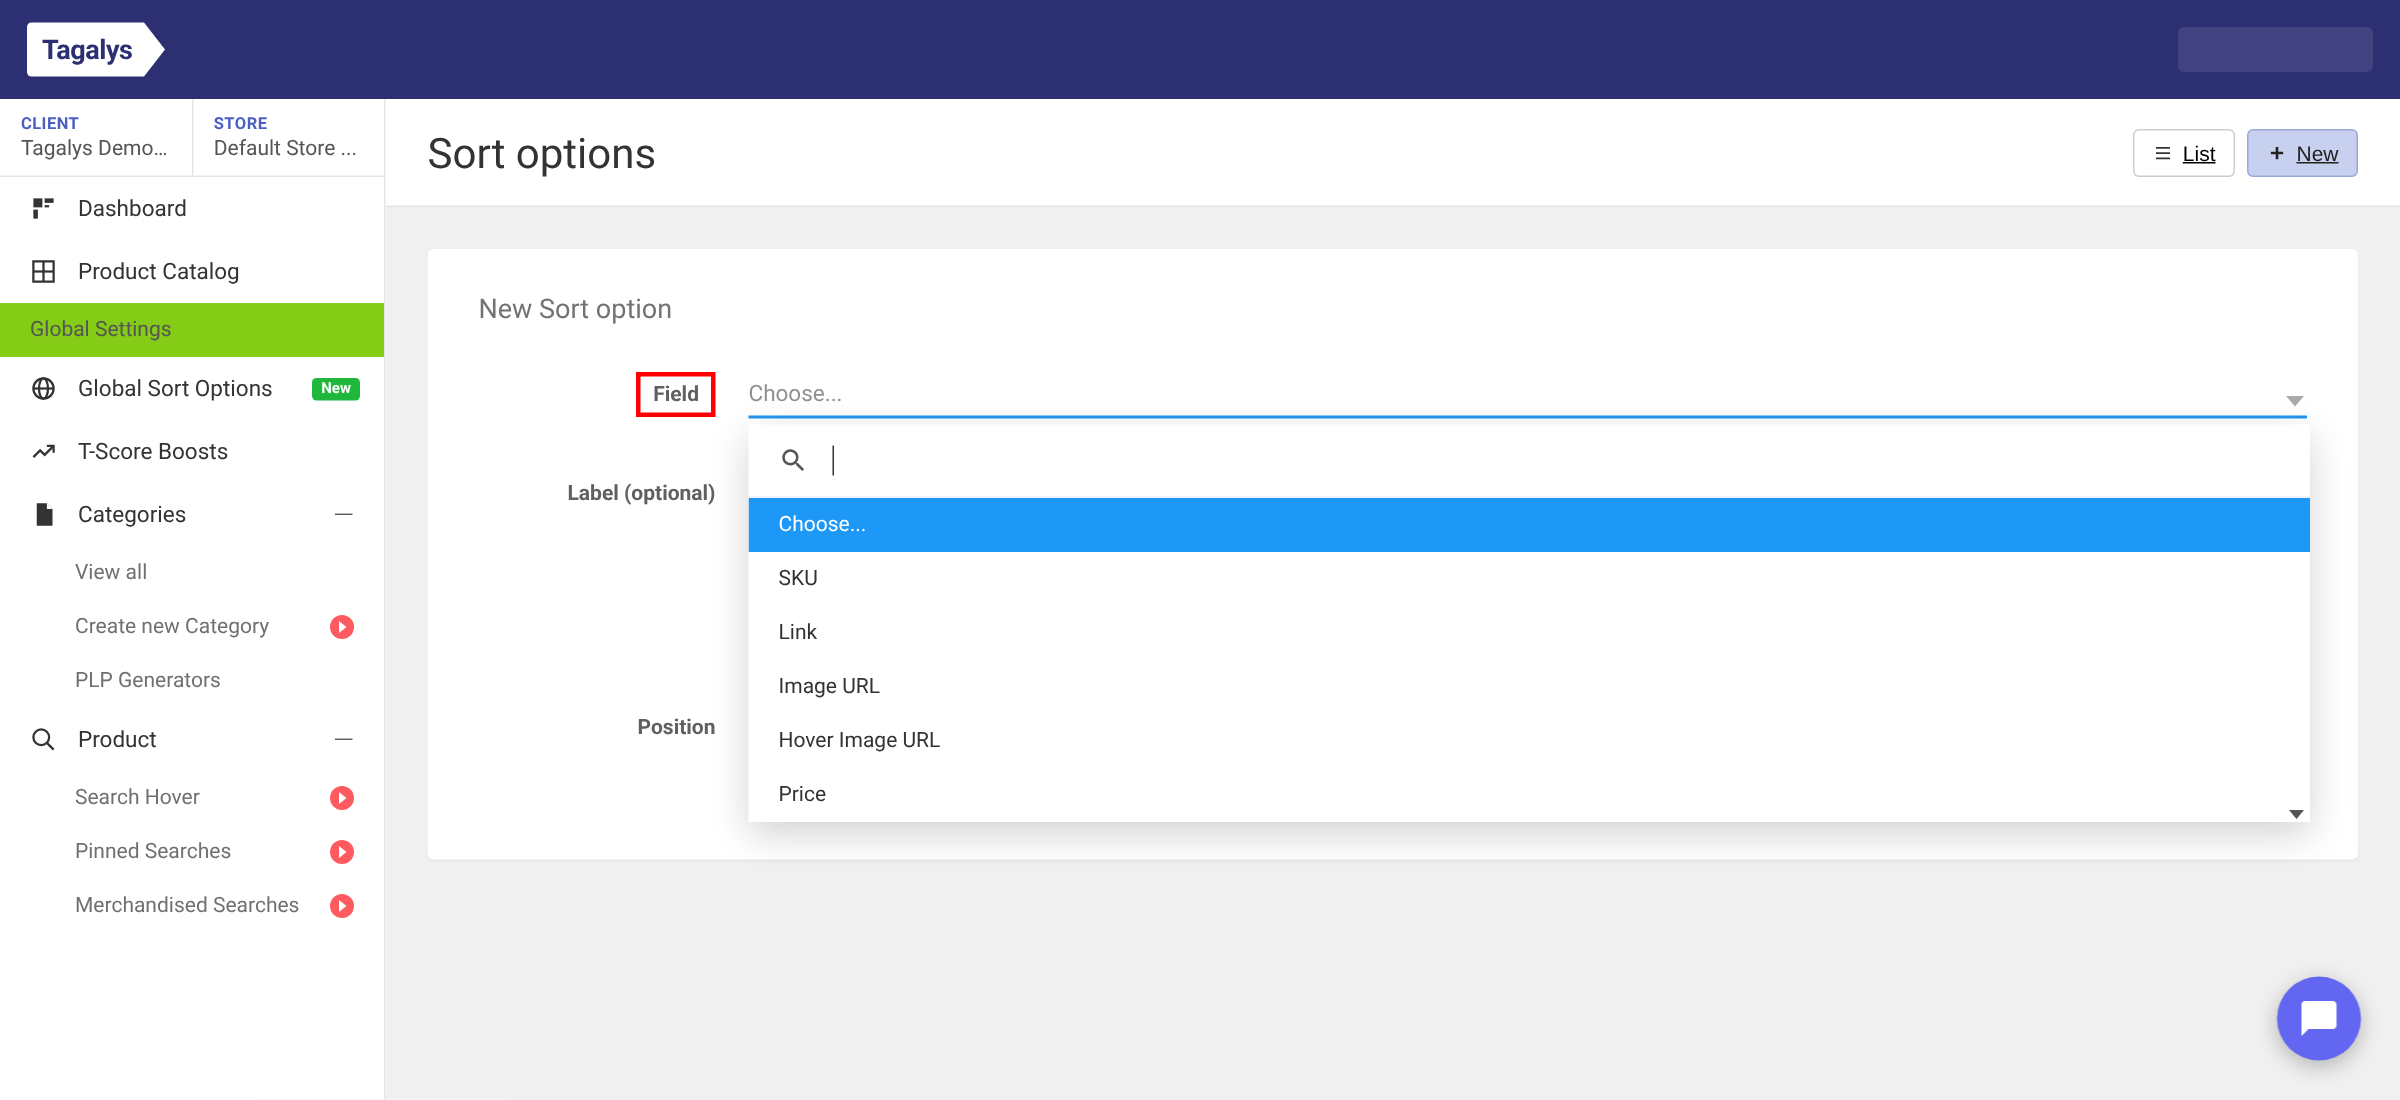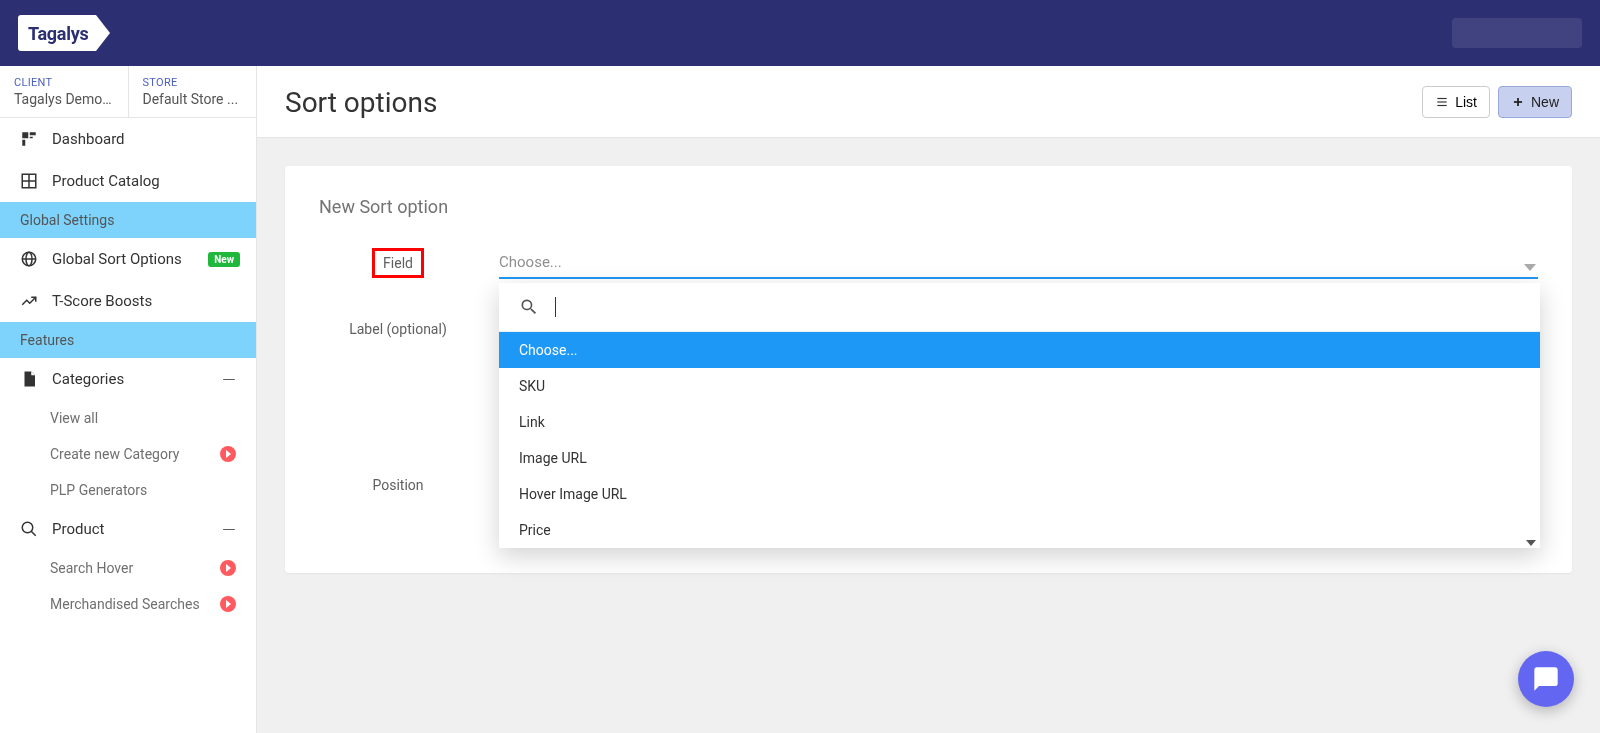--- a/index.html
+++ b/index.html
@@ -8,53 +8,53 @@
 .logo-wrap { background: #fff; height: 36px; display: flex; align-items: center; padding: 0 8px 0 10px; position: relative; border-radius: 3px 0 0 3px; }
 .logo-wrap::after { content: ""; position: absolute; right: -14px; top: 0; width: 0; height: 0; border-top: 18px solid transparent; border-bottom: 18px solid transparent; border-left: 14px solid #fff; }
 .logo-text { font-weight: 700; font-size: 18px; color: #2c2f71; letter-spacing: -0.3px; }
 .topbar-right { margin-left: auto; width: 130px; height: 30px; background: #40437f; border-radius: 4px; }
 
 .layout { display: flex; height: calc(100vh - 66px); }
 .sidebar { width: 257px; border-right: 1px solid #e5e5e5; display: flex; flex-direction: column; overflow: hidden; }
 .sidebar-top { display: flex; border-bottom: 1px solid #e5e5e5; }
 .sidebar-top-cell { flex: 1; padding: 10px 14px; min-width: 0; }
 .sidebar-top-cell:first-child { border-right: 1px solid #e5e5e5; }
-.stc-label { font-size: 11px; color: #4a5fc1; font-weight: 400; letter-spacing: 0.3px; }
+.stc-label { font-size: 11px; color: #4a5fc1; font-weight: 700; letter-spacing: 0.3px; }
 .stc-value { font-size: 14px; color: #555; margin-top: 2px; white-space: nowrap; overflow: hidden; text-overflow: ellipsis; }
 
 .sidebar-scroll { flex: 1; overflow-y: auto; position: relative; }
 .sidebar-scroll::-webkit-scrollbar { width: 14px; }
 .sidebar-scroll::-webkit-scrollbar-track { background: #f5f5f5; }
 .sidebar-scroll::-webkit-scrollbar-thumb { background: #c9c9c9; }
 
 .nav-item { display: flex; align-items: center; padding: 12px 20px; color: #333; cursor: pointer; position: relative; }
 .nav-icon { width: 18px; height: 18px; margin-right: 14px; display: flex; align-items: center; justify-content: center; flex-shrink: 0; }
 .nav-icon svg { width: 18px; height: 18px; }
 .nav-label { font-size: 15px; }
-.nav-section { padding: 10px 20px; background: #7dd3fc; color: #555; font-size: 14px; }
+.nav-section { padding: 10px 20px; background: #84cc16; color: #555; font-size: 14px; }
 .nav-badge-new { position: absolute; right: 16px; background: #1fb83c; color: #fff; font-size: 10px; font-weight: 700; padding: 2px 6px; border-radius: 3px; }
 .nav-collapse { position: absolute; right: 20px; color: #555; font-size: 18px; font-weight: 300; }
 .nav-sub { padding: 10px 20px 10px 50px; color: #707070; font-size: 14px; cursor: pointer; position: relative; }
 .nav-play { position: absolute; right: 20px; width: 16px; height: 16px; background: #ff5a5f; border-radius: 50%; display: flex; align-items: center; justify-content: center; top: 50%; transform: translateY(-50%); }
 .nav-play::after { content: ""; width: 0; height: 0; border-top: 4px solid transparent; border-bottom: 4px solid transparent; border-left: 5px solid #fff; margin-left: 1px; }
 
 .main { flex: 1; background: #f0f0f0; overflow: auto; position: relative; }
 .page-header { background: #fff; padding: 20px 28px 18px; display: flex; align-items: flex-start; border-bottom: 1px solid #e5e5e5; }
 .page-title { font-size: 28px; font-weight: 400; color: #333; }
 .page-sub { font-size: 13px; color: #909090; margin-top: 4px; }
 .header-actions { margin-left: auto; display: flex; gap: 8px; align-items: center; }
-.btn { display: inline-flex; align-items: center; gap: 6px; padding: 7px 12px; font-size: 14px; border-radius: 4px; border: 1px solid #ccc; background: #fff; cursor: pointer; }
+.btn { display: inline-flex; align-items: center; gap: 6px; padding: 7px 12px; font-size: 14px; border-radius: 4px; border: 1px solid #ccc; background: #fff; cursor: pointer; text-decoration: underline; }
 .btn-primary { background: #c7d0ee; border-color: #9ba9d8; color: #222; }
 .btn svg { width: 14px; height: 14px; }
 
 .card { background: #fff; margin: 28px; border-radius: 4px; padding: 30px 34px 40px; box-shadow: 0 1px 2px rgba(0,0,0,0.05); position: relative; }
 .card-title { font-size: 18px; color: #737373; margin-bottom: 28px; }
 
 .form-row { display: flex; align-items: center; margin-bottom: 30px; min-height: 36px; }
-.form-label { width: 180px; text-align: center; padding-right: 22px; color: #606060; font-size: 14px; }
+.form-label { width: 180px; text-align: right; padding-right: 22px; color: #606060; font-size: 14px; font-weight: bold; }
 .form-field { flex: 1; position: relative; }
 .field-highlight { border: 3px solid #ff0000; padding: 4px 8px; display: inline-block; }
 .field-highlight span { color: #606060; }
 
 .select-display { padding: 6px 0; color: #909090; border-bottom: 2px solid #2196f3; cursor: pointer; position: relative; font-size: 15px; }
 .select-arrow { position: absolute; right: 2px; bottom: 6px; width: 0; height: 0; border-left: 6px solid transparent; border-right: 6px solid transparent; border-top: 7px solid #aaa; }
 
 .dropdown { position: absolute; top: 36px; left: 0; right: -2px; background: #fff; box-shadow: 0 8px 24px rgba(0,0,0,0.18); z-index: 50; }
 .dd-search { display: flex; align-items: center; padding: 14px 20px; border-bottom: 1px solid #eee; }
 .dd-search svg { width: 20px; height: 20px; margin-right: 16px; fill: #555; }
@@ -134,21 +134,20 @@
       <div class="nav-item">
         <span class="nav-icon">
             <svg viewBox="0 0 24 24" fill="none" stroke="#333" stroke-width="2">
               <polyline points="3,17 9,11 13,15 21,7"></polyline>
               <polyline points="15,7 21,7 21,13"></polyline>
             </svg>
           </span>
         <span class="nav-label">T-Score Boosts</span>
       </div>
 
-      <div class="nav-section">Features</div>
 
       <div class="nav-item">
         <span class="nav-icon">
             <svg viewBox="0 0 24 24" fill="#333">
               <path d="M6 2h9l5 5v15H6z"></path>
               <path d="M15 2v5h5" fill="#fff"></path>
             </svg>
           </span>
         <span class="nav-label">Categories</span>
         <span class="nav-collapse">—</span>
@@ -161,20 +160,21 @@
         <span class="nav-icon">
             <svg viewBox="0 0 24 24" fill="none" stroke="#333" stroke-width="2">
               <circle cx="10" cy="10" r="7"></circle>
               <line x1="15" y1="15" x2="21" y2="21"></line>
             </svg>
           </span>
         <span class="nav-label">Product</span>
         <span class="nav-collapse">—</span>
       </div>
       <div class="nav-sub"><span>Search Hover</span><span class="nav-play"></span></div>
+      <div class="nav-sub"><span>Pinned Searches</span><span class="nav-play"></span></div>
       <div class="nav-sub"><span>Merchandised Searches</span><span class="nav-play"></span></div>
     </div>
   </aside>
 
   <main class="main">
     <div class="page-header">
       <div>
         <h1 class="page-title">Sort options</h1>
       </div>
       <div class="header-actions">

